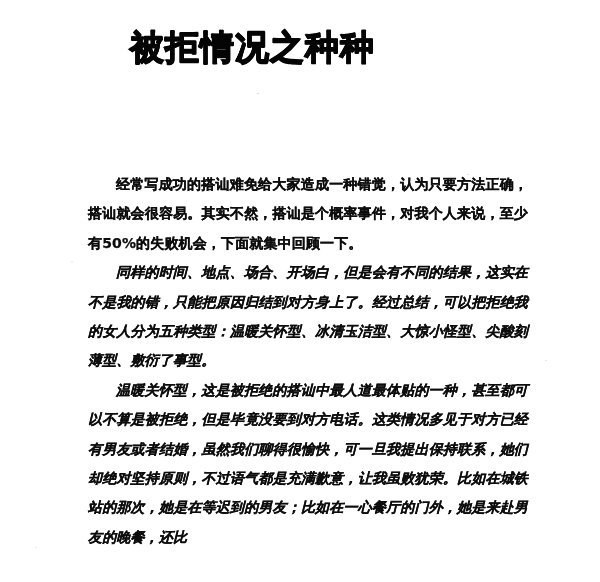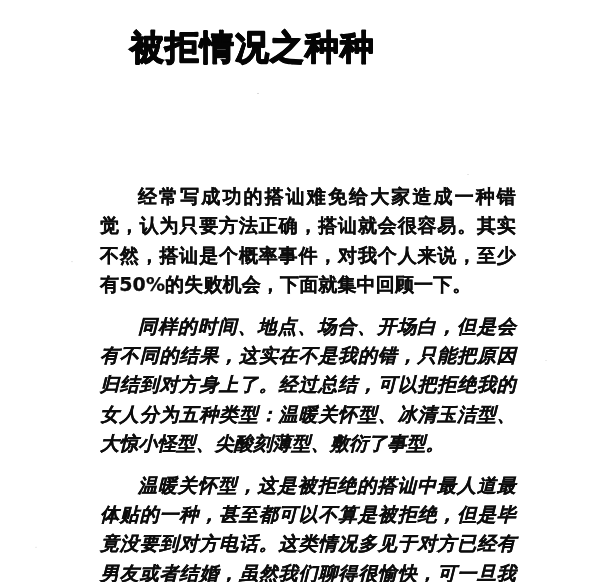--- a/index.html
+++ b/index.html
@@ -62,23 +62,23 @@
 
   
   .body-block {
     position: absolute;
     left: 88px;
     top: 170px;
     width: 440px;
   }
 
   .para {
-    margin: 12px;
+    margin: 0;
     font-family: "DejaVu Sans", sans-serif;
-    font-size: 19px;
+    font-size: 14px;
     line-height: 29.4px;
     font-weight: 600;
     color: #0d0d0d;
     text-align: justify;
     text-justify: inter-character;
     text-indent: 2em;
     letter-spacing: 0.15px;
     word-break: break-all;
     -webkit-text-stroke: 0.25px #0d0d0d;
   }

